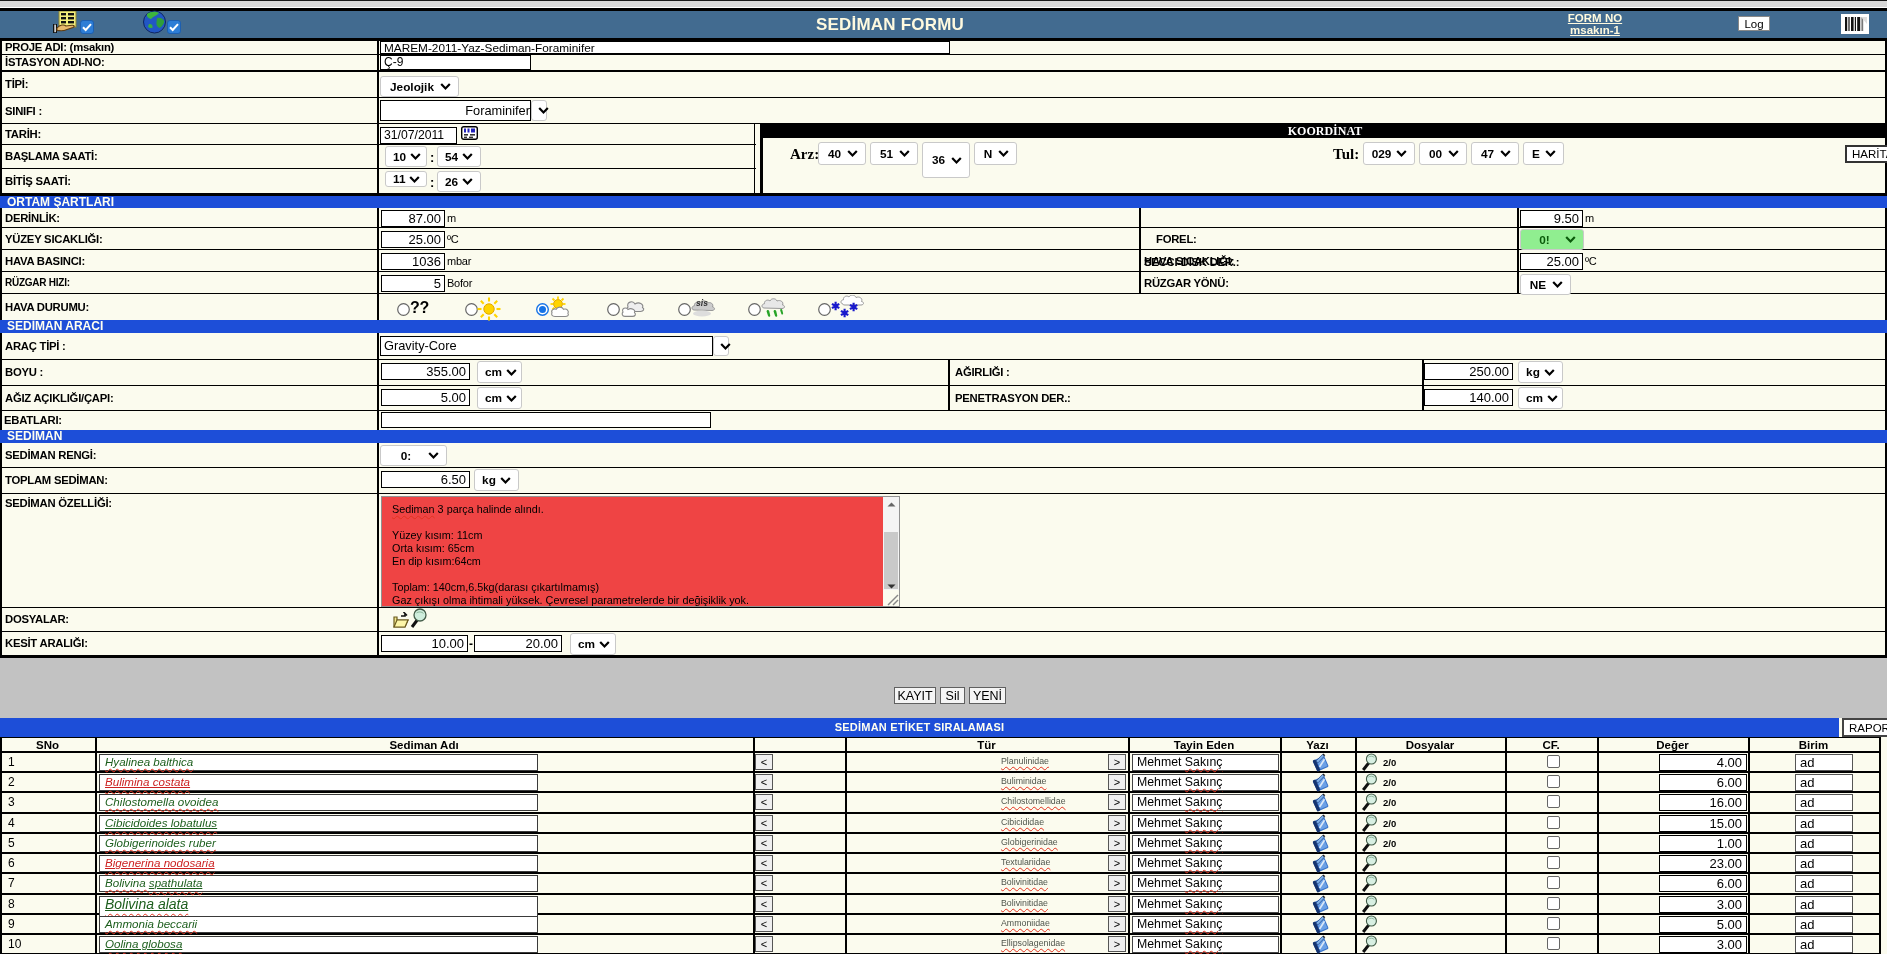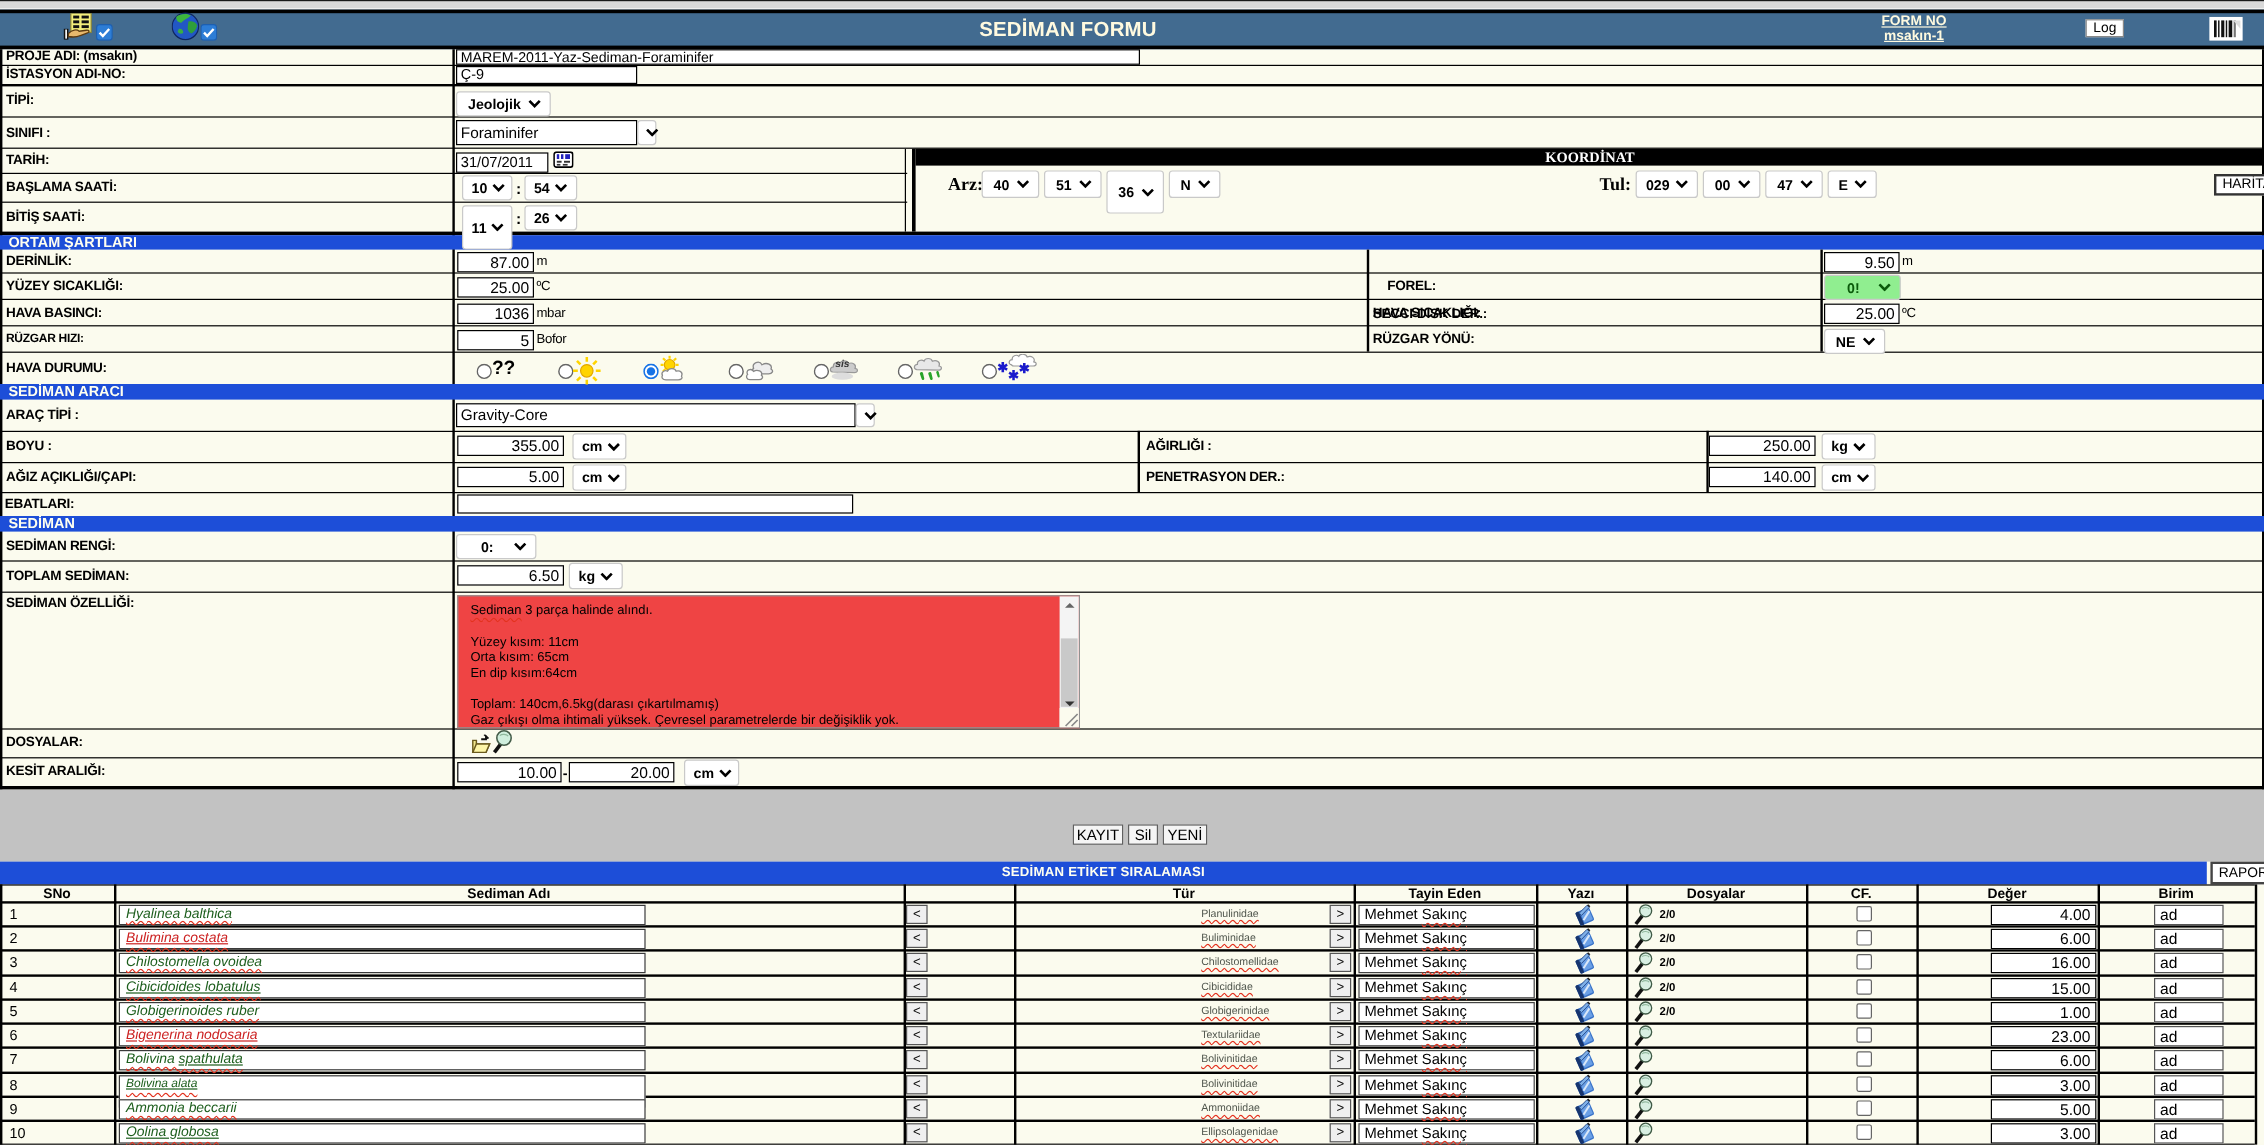--- a/index.html
+++ b/index.html
@@ -117,21 +117,21 @@
 <div class="lbl" style="left:955px;top:366px;font-size:11.3px;color:#000;">AĞIRLIĞI :</div>
 <div class="lbl" style="left:955px;top:392px;font-size:11.3px;color:#000;">PENETRASYON DER.:</div>
 <div class="inp" style="left:380px;top:41px;width:570px;height:13px;text-align:left;padding-left:3px;font-size:11.8px;line-height:11px;line-height:12px">MAREM-2011-Yaz-Sediman-Foraminifer</div>
 <div class="inp" style="left:380px;top:55px;width:151px;height:15px;text-align:left;padding-left:3px;font-size:12px;line-height:13px;">Ç-9</div>
 <div class="sel" style="left:380px;top:76px;width:79px;height:21px;">
     <span>Jeolojik</span>
     <svg class="ch" width="11" height="7" viewBox="0 0 11 7">
       <path d="M1.2 1 L5.5 5.4 L9.8 1" stroke="#000" stroke-width="2.2" fill="none"></path>
     </svg>
   </div>
-<div class="inp" style="left:380px;top:100px;width:151px;height:21px;text-align:left;padding-left:3px;font-size:12.8px;line-height:19px;line-height:19px">Foraminifer</div>
+<div class="inp" style="left:380px;top:100px;width:151px;height:21px;text-align:right;padding-left:3px;font-size:12.8px;line-height:19px;line-height:19px">Foraminifer</div>
 <div class="sel" style="left:531px;top:100px;width:16px;height:21px;padding:0 2px">
     <span></span>
     <svg class="ch" width="11" height="7" viewBox="0 0 11 7">
       <path d="M1.2 1 L5.5 5.4 L9.8 1" stroke="#000" stroke-width="2.2" fill="none"></path>
     </svg>
   </div>
 <div class="inp" style="left:380px;top:127px;width:77px;height:17px;text-align:left;padding-left:3px;font-size:12.2px;line-height:15px;">31/07/2011</div>
 <svg class="abs" style="left:461px;top:126px" width="17" height="14" viewBox="0 0 17 14">
 <rect x="0.7" y="0.7" width="15.6" height="12.6" rx="2" fill="#fff" stroke="#000" stroke-width="1.4"></rect>
 <rect x="3" y="2.5" width="2" height="4" fill="#2222bb"></rect>
@@ -148,21 +148,21 @@
       <path d="M1.2 1 L5.5 5.4 L9.8 1" stroke="#000" stroke-width="2.2" fill="none"></path>
     </svg>
   </div>
 <div class="lbl" style="left:430px;top:150px;font-size:13px;color:#000;">:</div>
 <div class="sel" style="left:437px;top:146px;width:44px;height:21px;">
     <span>54</span>
     <svg class="ch" width="11" height="7" viewBox="0 0 11 7">
       <path d="M1.2 1 L5.5 5.4 L9.8 1" stroke="#000" stroke-width="2.2" fill="none"></path>
     </svg>
   </div>
-<div class="sel" style="left:385px;top:171px;width:42px;height:37px;">
+<div class="sel" style="left:385px;top:171px;width:42px;height:16px;">
     <span>11</span>
     <svg class="ch" width="11" height="7" viewBox="0 0 11 7">
       <path d="M1.2 1 L5.5 5.4 L9.8 1" stroke="#000" stroke-width="2.2" fill="none"></path>
     </svg>
   </div>
 <div class="lbl" style="left:430px;top:175px;font-size:13px;color:#000;">:</div>
 <div class="sel" style="left:437px;top:171px;width:44px;height:21px;">
     <span>26</span>
     <svg class="ch" width="11" height="7" viewBox="0 0 11 7">
       <path d="M1.2 1 L5.5 5.4 L9.8 1" stroke="#000" stroke-width="2.2" fill="none"></path>
@@ -606,21 +606,21 @@
 <div class="abs" style="left:1361px;top:874px"><svg width="17" height="19" viewBox="0 0 17 19">
 <line x1="2.2" y1="17" x2="7.8" y2="9.8" stroke="#111" stroke-width="3"></line>
 <circle cx="10.4" cy="6" r="5" fill="#d8efe2" stroke="#3f5a46" stroke-width="1.1"></circle>
 <path d="M7.4 4.2 C8.8 2.9 12 2.9 13.3 4.5" stroke="#94bba1" fill="none"></path>
 </svg></div>
 <div class="abs" style="left:1547px;top:876px;width:13px;height:13px;background:#fff;border:1.4px solid #666;border-radius:2px"></div>
 <div class="inp" style="left:1659px;top:875px;width:88px;height:17px;font-size:13px;line-height:15px;text-align:right;padding-right:4px">6.00</div>
 <div class="inp" style="left:1795px;top:875px;width:58px;height:17px;border-color:#555;font-size:13px;line-height:15px;padding-left:4px">ad</div>
 <div class="abs" style="left:0px;top:913px;width:1879px;height:2px;background:#000"></div>
 <div class="abs" style="left:8px;top:897px;font-size:12px">8</div>
-<div class="inp" style="left:99px;top:896px;width:439px;height:27px;border-color:#3a3a3a;font-size:10px;line-height:14px;padding-left:5px;overflow:visible"><span style="color:#1d5e1d;font-style:italic;text-decoration:underline;text-decoration-thickness:1px"><span class="wavy" style="text-underline-offset:3.5px">Bolivina alata</span></span></div>
+<div class="inp" style="left:99px;top:896px;width:439px;height:27px;border-color:#3a3a3a;font-size:14px;line-height:14px;padding-left:5px;overflow:visible"><span style="color:#1d5e1d;font-style:italic;text-decoration:underline;text-decoration-thickness:1px"><span class="wavy" style="text-underline-offset:3.5px">Bolivina alata</span></span></div>
 <div class="btn" style="left:755px;top:896px;width:18px;height:16px;font-size:11px;border:1.5px solid #555;background:#efefef">&lt;</div>
 <div class="abs wavy" style="left:1001px;top:898px;font-size:8.8px;color:#4f554c">Bolivinitidae</div>
 <div class="btn" style="left:1108px;top:896px;width:18px;height:16px;font-size:11px;border:1.5px solid #555;background:#efefef">&gt;</div>
 <div class="inp" style="left:1132px;top:896px;width:147px;height:17px;border-color:#444;font-size:12.3px;line-height:14px;padding-left:4px;overflow:visible">Mehmet <span class="wavy">Sakınç</span></div>
 <div class="abs" style="left:1310px;top:895px"><svg width="20" height="19" viewBox="0 0 20 19">
 <g transform="rotate(-24 10 11)">
 <rect x="4.5" y="5" width="12.5" height="12" rx="1.5" fill="#3b74c9"></rect>
 <rect x="4.5" y="5" width="3.2" height="12" rx="1" fill="#16346e"></rect>
 <rect x="8.4" y="6.2" width="7.6" height="9.6" fill="#6ba0e6"></rect>
 <path d="M8.4 13.5 L16 8.5" stroke="#d9e7f8" stroke-width="1.7"></path>

